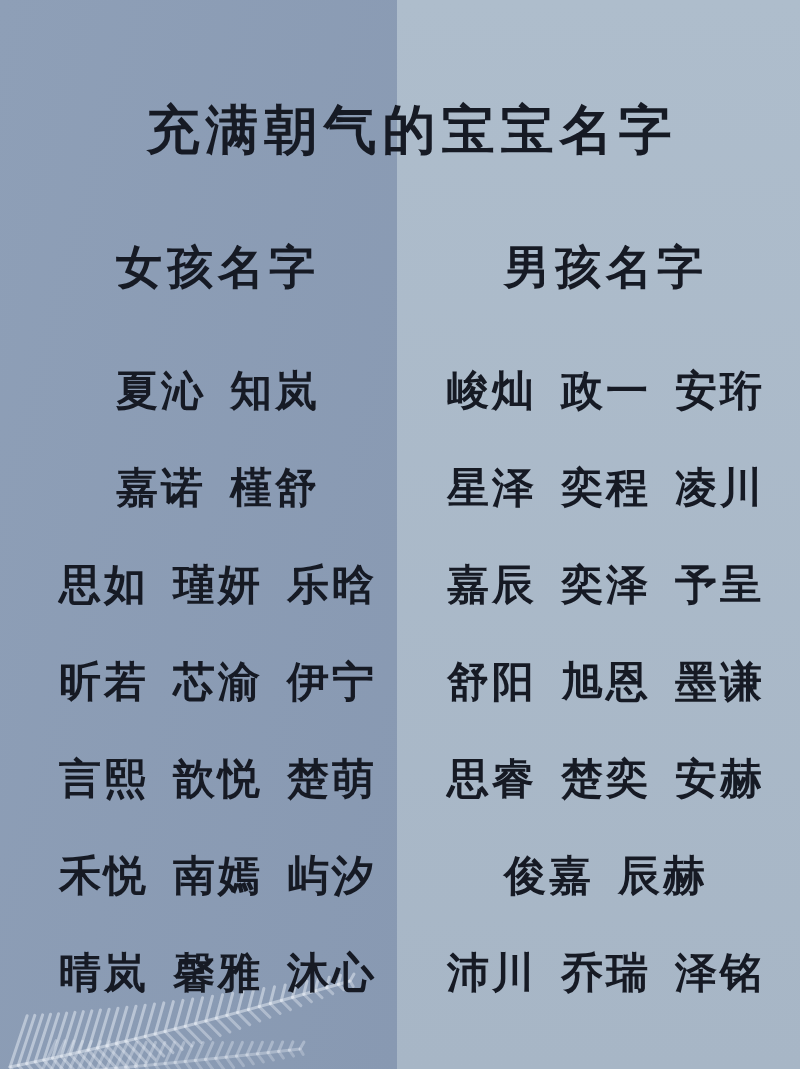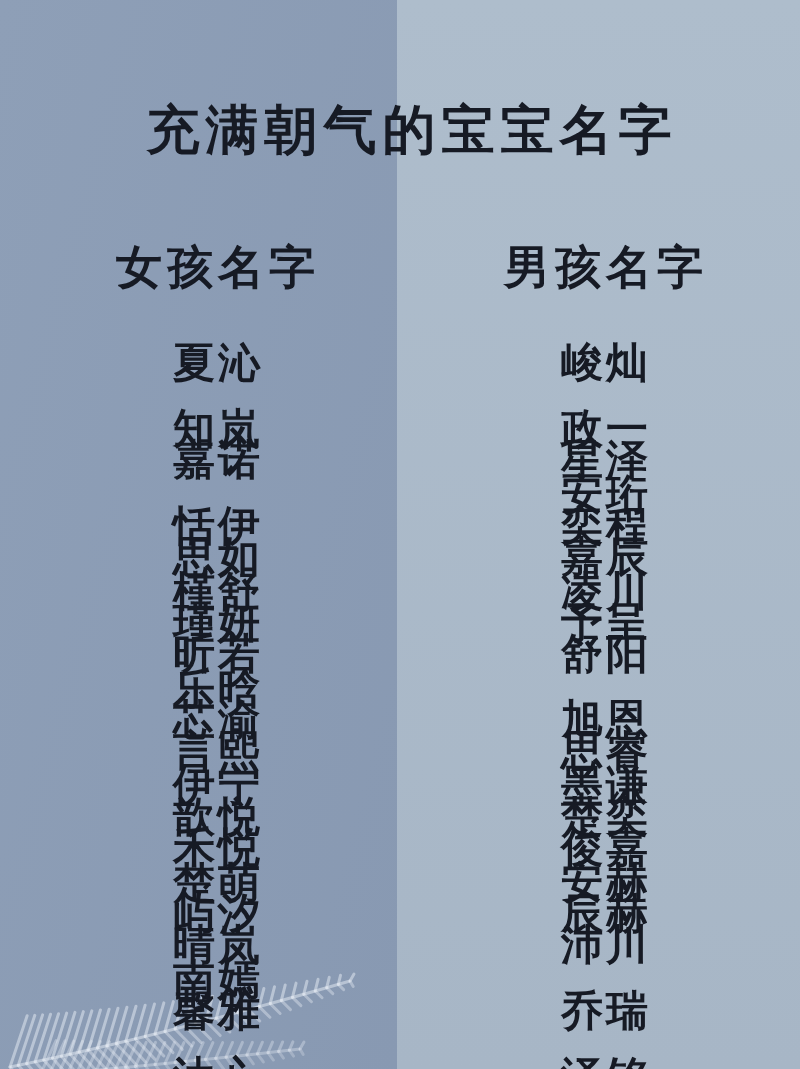--- a/index.html
+++ b/index.html
@@ -31,22 +31,22 @@
     margin-top:74px;
     width:100%;display:flex;flex-direction:row;
   }
   .col{width:50%;display:flex;flex-direction:column;align-items:center;gap:20px;}
   .col-header{
     font-size:46px;font-weight:700;letter-spacing:5px;
     line-height:1.25;text-align:center;white-space:nowrap;
   }
   .rows{margin-top:26px;display:flex;flex-direction:column;}
   .name-row{
-    height:97px;display:flex;align-items:center;
-    gap:24px;white-space:nowrap;flex-direction:column;
+    height:97px;display:flex;align-items:center;justify-content:center;
+    gap:24px;white-space:nowrap;
   }
   .name-item{
     font-size:42px;font-weight:700;letter-spacing:3px;line-height:1;
   }
 </style>
 </head>
 <body>
 
 <div class="bg bg-left"></div>
 <div class="bg bg-right"></div>
@@ -186,42 +186,41 @@
   <div class="columns">
     <div class="col">
       <div class="col-header">女孩名字</div>
       <div class="rows">
           <div class="name-row">
             <span class="name-item">夏沁</span>
             <span class="name-item">知岚</span>
           </div>
           <div class="name-row">
             <span class="name-item">嘉诺</span>
-            <span class="name-item">恬伊</span>
             <span class="name-item">槿舒</span>
           </div>
           <div class="name-row">
             <span class="name-item">思如</span>
             <span class="name-item">瑾妍</span>
             <span class="name-item">乐晗</span>
           </div>
           <div class="name-row">
             <span class="name-item">昕若</span>
             <span class="name-item">芯渝</span>
             <span class="name-item">伊宁</span>
           </div>
           <div class="name-row">
             <span class="name-item">言熙</span>
             <span class="name-item">歆悦</span>
             <span class="name-item">楚萌</span>
           </div>
           <div class="name-row">
             <span class="name-item">禾悦</span>
+            <span class="name-item">南嫣</span>
             <span class="name-item">屿汐</span>
-            <span class="name-item">南嫣</span>
           </div>
           <div class="name-row">
             <span class="name-item">晴岚</span>
             <span class="name-item">馨雅</span>
             <span class="name-item">沐心</span>
           </div>
         </div>
     </div>
     <div class="col">
       <div class="col-header">男孩名字</div>
@@ -231,20 +230,21 @@
             <span class="name-item">政一</span>
             <span class="name-item">安珩</span>
           </div>
           <div class="name-row">
             <span class="name-item">星泽</span>
             <span class="name-item">奕程</span>
             <span class="name-item">凌川</span>
           </div>
           <div class="name-row">
             <span class="name-item">嘉辰</span>
+            <span class="name-item">奕泽</span>
             <span class="name-item">予呈</span>
           </div>
           <div class="name-row">
             <span class="name-item">舒阳</span>
             <span class="name-item">旭恩</span>
             <span class="name-item">墨谦</span>
           </div>
           <div class="name-row">
             <span class="name-item">思睿</span>
             <span class="name-item">楚奕</span>

